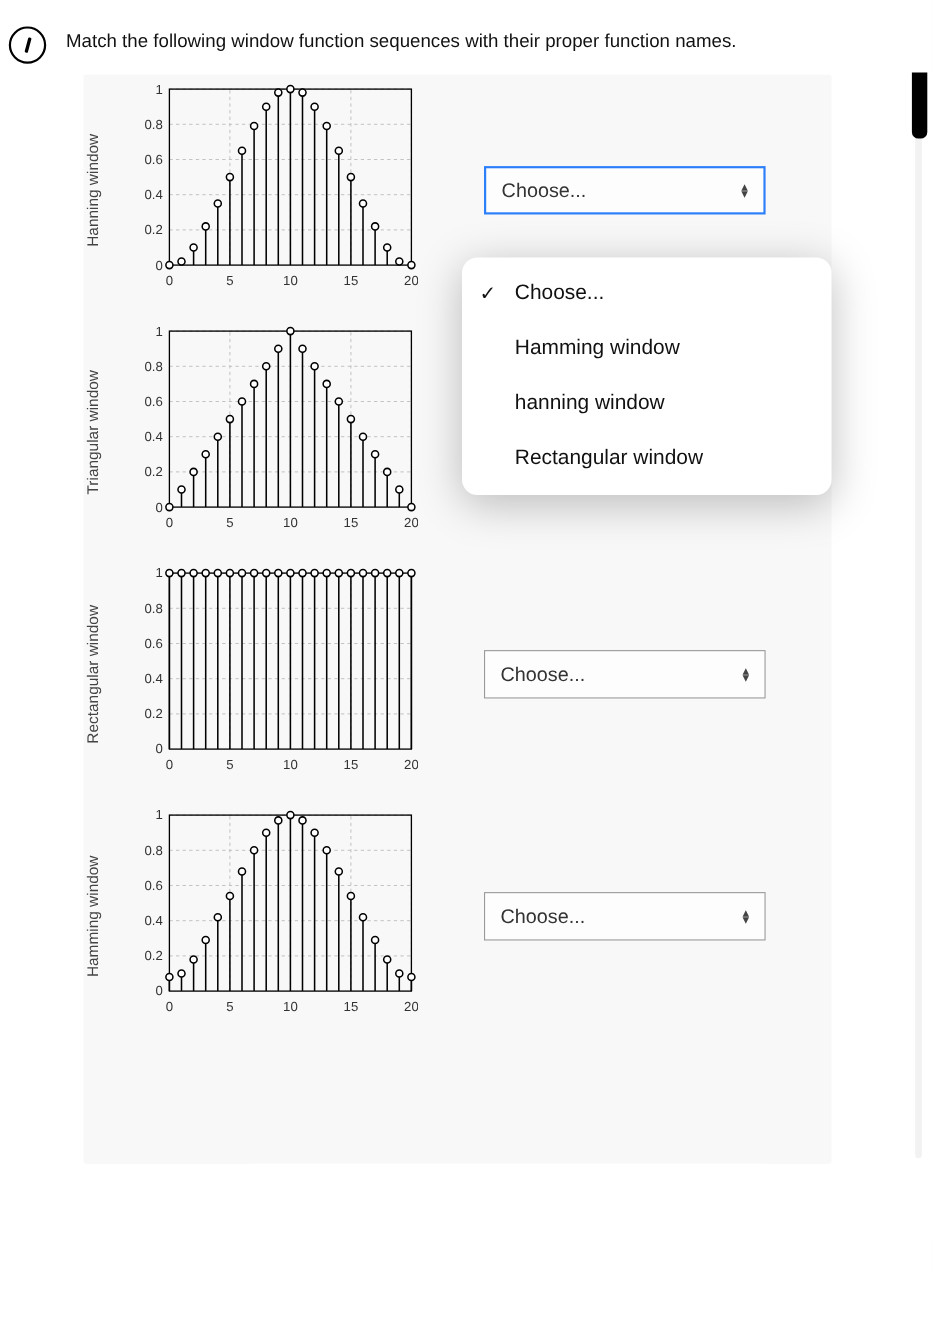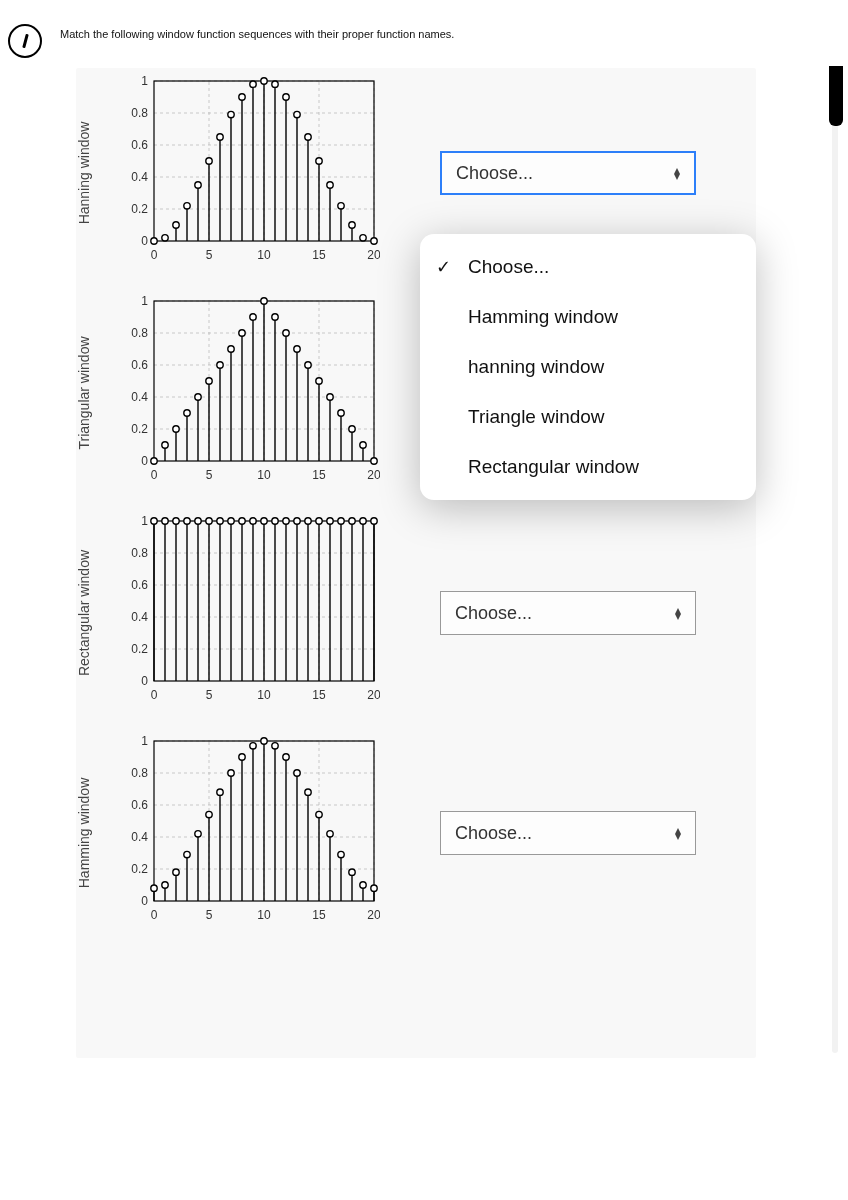--- a/index.html
+++ b/index.html
@@ -31,21 +31,21 @@
 .q-icon::after {
   content: "";
   position: absolute;
   width: 3px;
   height: 14px;
   background: #000;
   transform: rotate(15deg);
   border-radius: 1px;
 }
 .prompt {
-  font-size: 11px;
+  font-size: 17px;
   color: #111;
   padding-top: 4px;
 }
 .content-wrap {
   position: relative;
   width: 100%;
   height: 1060px;
   background: linear-gradient(to right, #fff 0%, #fff 100%);
 }
 .content-shade {
@@ -471,20 +471,17 @@
       <span class="check">✓</span>
       <span>Choose...</span>
     </div>
     <div class="dropdown-item">
       <span>Hamming window</span>
     </div>
     <div class="dropdown-item">
       <span>hanning window</span>
     </div>
     <div class="dropdown-item">
-      <span>Triangle window</span>
-    </div>
-    <div class="dropdown-item">
       <span>Rectangular window</span>
     </div>
   </div>
 
 </div>
 
 </body></html>

